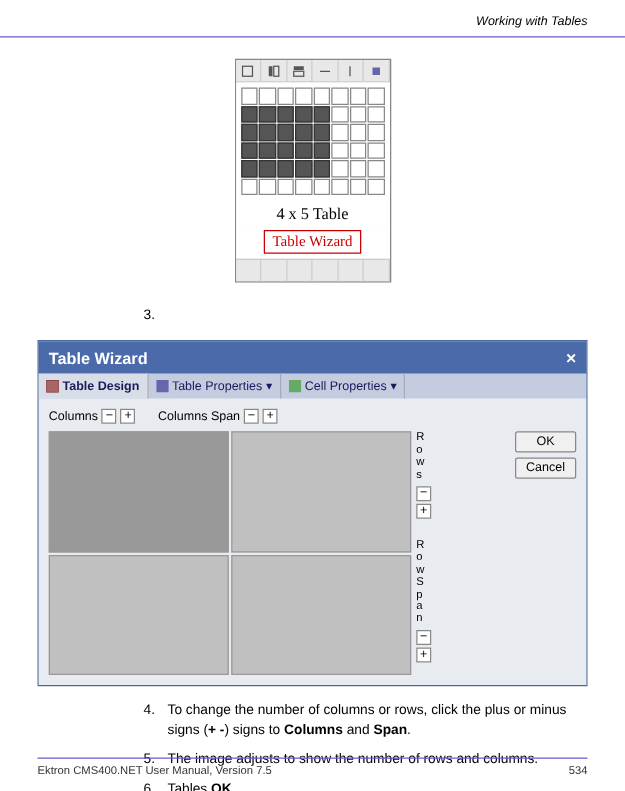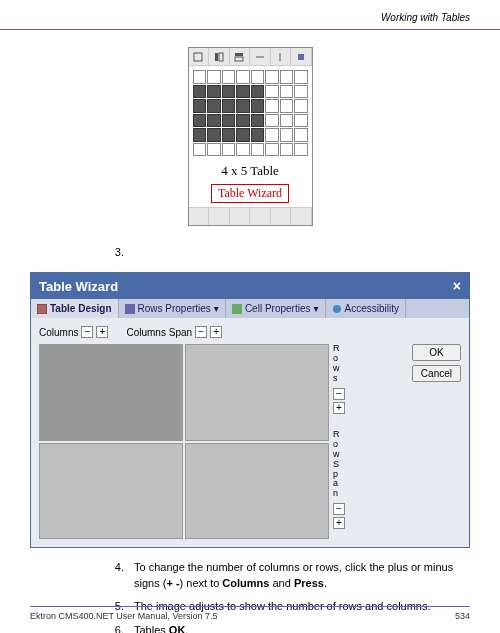--- a/index.html
+++ b/index.html
@@ -324,35 +324,29 @@
     <div class="wizard-tab active">
       <svg viewBox="0 0 10 10">
           <rect x="0" y="0" width="10" height="10" fill="#a66" stroke="#733"></rect>
         </svg>
       <span>Table Design</span>
     </div>
     <div class="wizard-tab">
       <svg viewBox="0 0 10 10">
           <rect x="0" y="0" width="10" height="10" fill="#66a"></rect>
         </svg>
-      <span>Rows Properties</span>
+      <span>Table Properties</span>
       <span>▾</span>
     </div>
     <div class="wizard-tab">
       <svg viewBox="0 0 10 10">
           <rect x="0" y="0" width="10" height="10" fill="#6a6"></rect>
         </svg>
       <span>Cell Properties</span>
       <span>▾</span>
-    </div>
-    <div class="wizard-tab">
-      <svg viewBox="0 0 10 10">
-          <circle cx="5" cy="5" r="4" fill="#48c"></circle>
-        </svg>
-      <span>Accessibility</span>
     </div>
   </div>
   <div class="wizard-body">
     <div class="controls-row">
       <div class="ctrl">
         <span>Columns</span>
         <span class="pm-btn">−</span>
         <span class="pm-btn">+</span>
       </div>
       <div class="ctrl">
@@ -381,21 +375,21 @@
         <button class="dlg-btn">OK</button>
         <button class="dlg-btn">Cancel</button>
       </div>
     </div>
   </div>
 </div>
 
 <div class="step">
   <span class="step-num">4.</span>
   <span>
-    <span>To change the number of columns or rows, click the plus or minus signs (</span><b>+ -</b><span>) next to </span><b>Columns</b><span> and </span><b>Press</b><span>.</span>
+    <span>To change the number of columns or rows, click the plus or minus signs (</span><b>+ -</b><span>) signs to </span><b>Columns</b><span> and </span><b>Span</b><span>.</span>
   </span>
 </div>
 <div class="step">
   <span class="step-num">5.</span>
   <span>The image adjusts to show the number of rows and columns.</span>
 </div>
 <div class="step">
   <span class="step-num">6.</span>
   <span>
     <span>Tables </span><b>OK</b><span>.</span>

